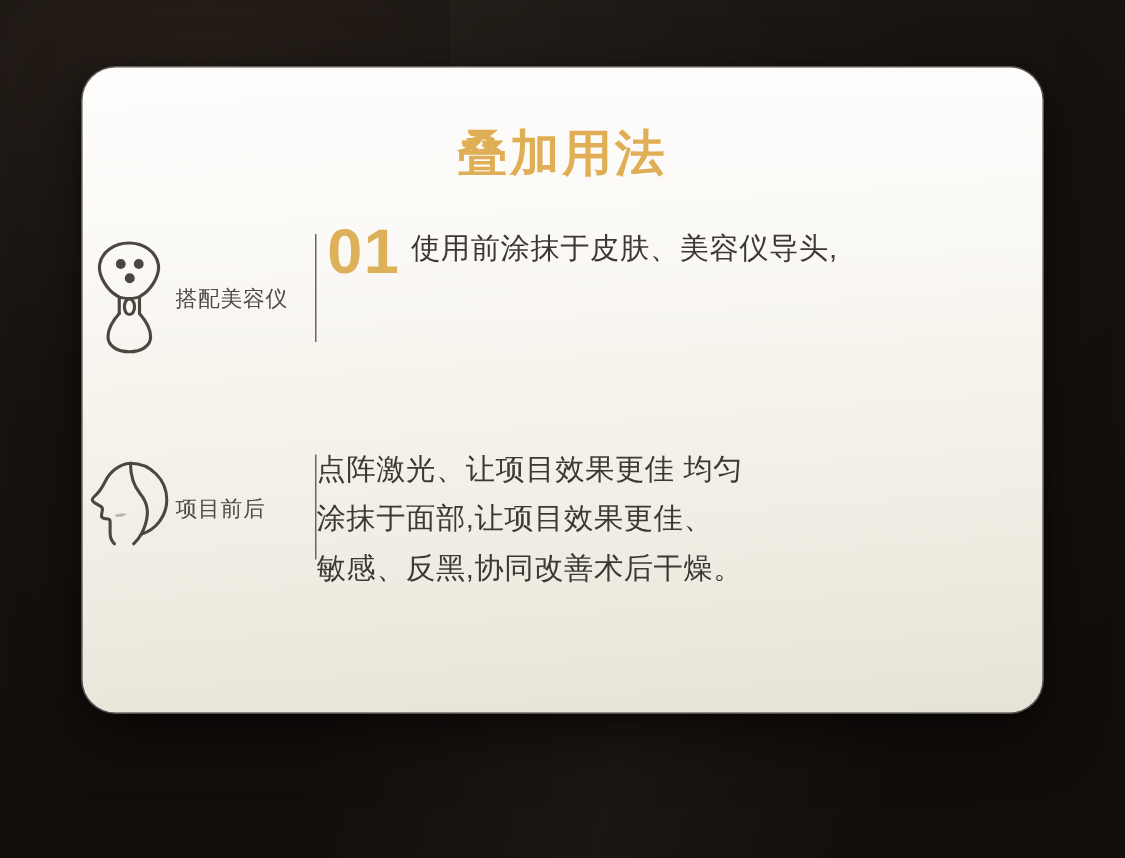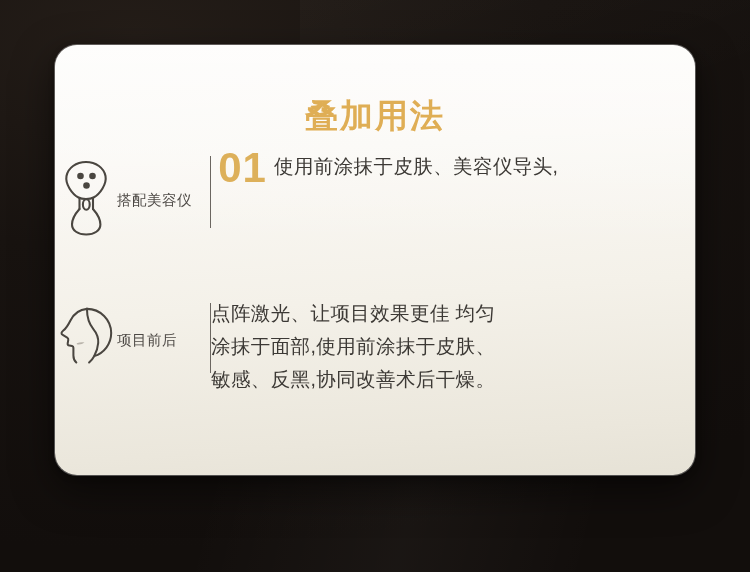--- a/index.html
+++ b/index.html
@@ -71,21 +71,21 @@
     position: relative;
     width: 100%;
     height: 100%;
   }
 
   
   #title {
     position: absolute;
     left: 0;
     right: 0;
-    top: 52px;
+    top: 38px;
     text-align: center;
     font-size: 33px;
     line-height: 38px;
     font-weight: bold;
     letter-spacing: 2px;
     color: #dfae55;
     text-shadow: 0 1px 0 rgba(255,255,255,0.55);
   }
 
   
@@ -255,20 +255,20 @@
             </svg>
           </div>
           <div class="icon-label">项目前后</div>
         </div>
 
         <div class="divider" id="divider-2"></div>
 
 
         <div class="body-text">
           <span class="ln">点阵激光、让项目效果更佳 均匀</span>
-          <span class="ln">涂抹于面部,使用前涂抹于皮肤、</span>
+          <span class="ln">涂抹于面部,让项目效果更佳、</span>
           <span class="ln">敏感、反黑,协同改善术后干燥。</span>
         </div>
       </div>
 
     </div>
   </div>
 </div>
 
 </body></html>

